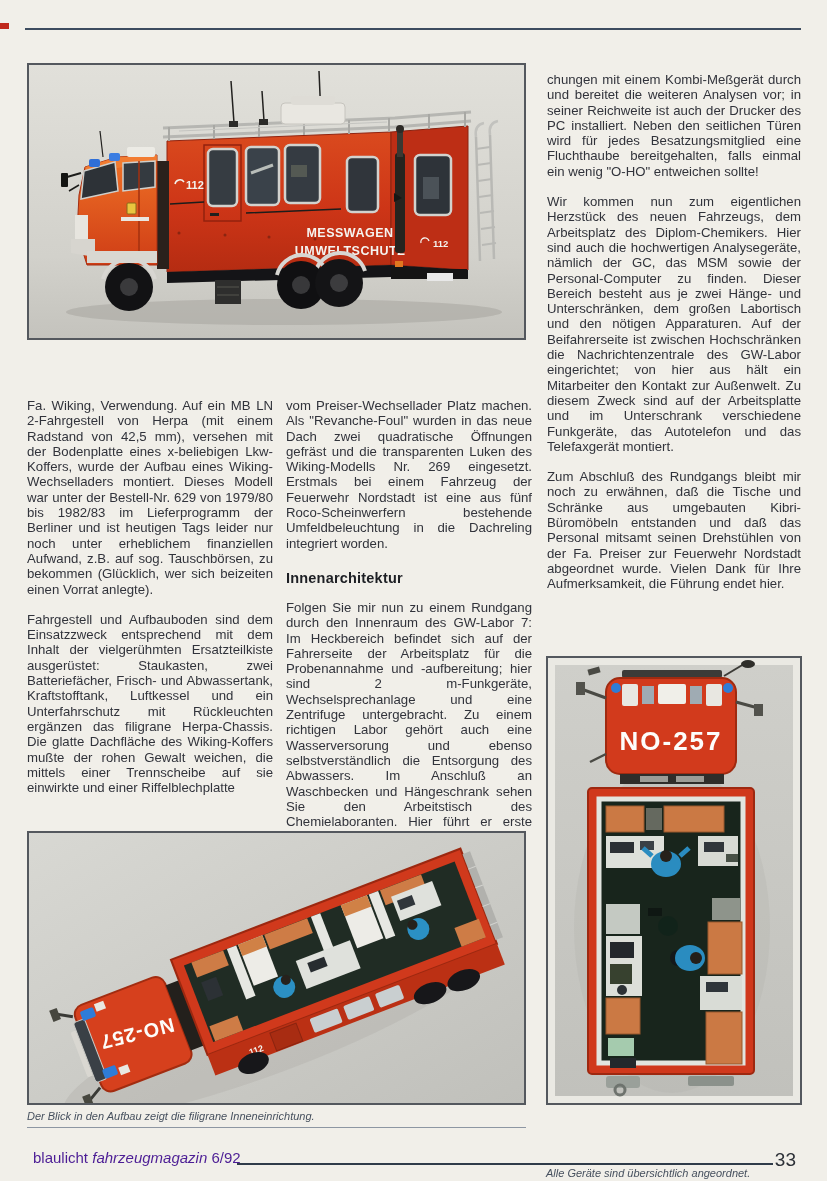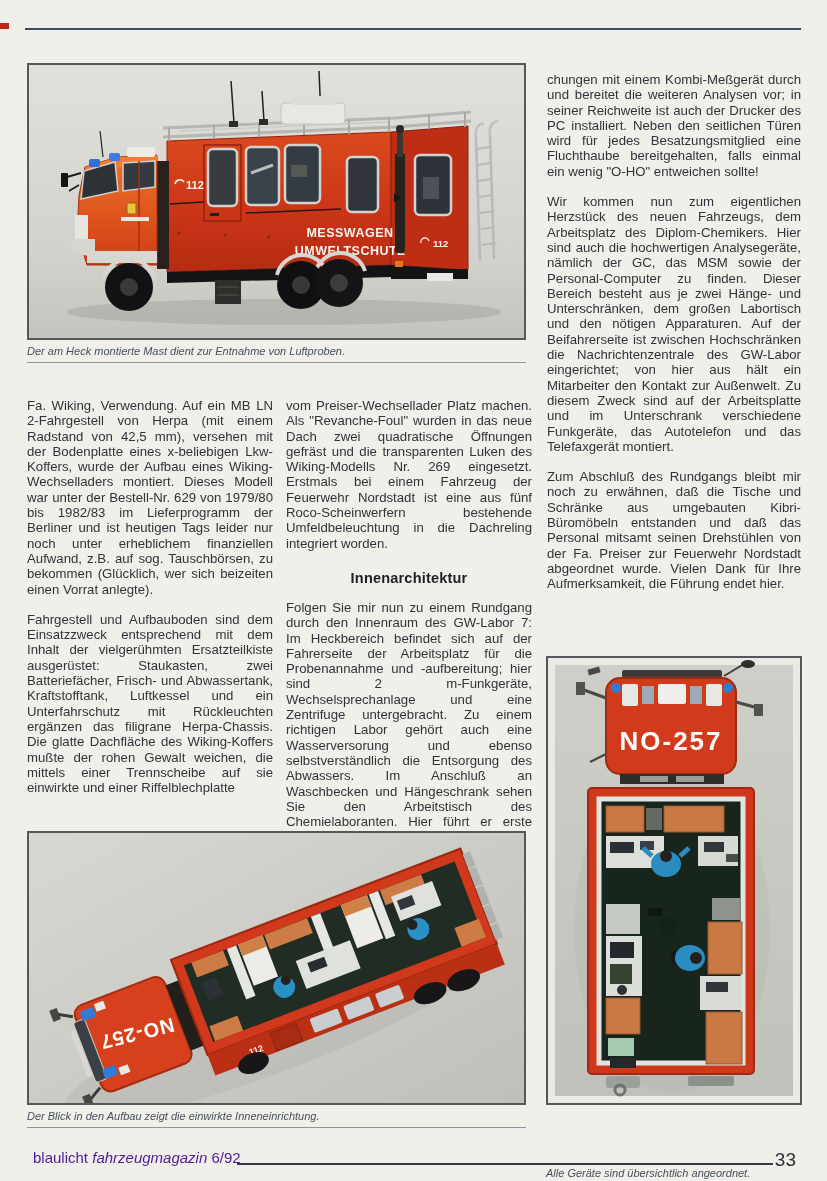--- a/index.html
+++ b/index.html
@@ -20,21 +20,21 @@
     border-bottom:1px solid #8d96a2;padding-bottom:4px;
   }
   #caption-top{left:27px;top:345px;width:499px;}
   #caption-bl{left:27px;top:1110px;width:499px;}
   #caption-right{left:546px;top:1167px;width:256px;}
   .col{position:absolute;font-size:13.2px;line-height:15.3px;text-align:justify;margin-top:24px;}
   #col1{left:27px;top:374px;width:246px;}
   #col2{left:286px;top:374px;width:246px;}
   #col3{left:547px;top:48px;width:254px;}
   .col p{margin:0 0 15px 0;}
-  .col h3{font-size:14.5px;line-height:16px;margin:19px 0 14px 0;color:#1d1f24;text-align:center;letter-spacing:0.2px;}
+  .col h3{font-size:14.5px;line-height:16px;margin:19px 0 14px 0;color:#1d1f24;text-align:left;letter-spacing:0.2px;}
   .footer-text{position:absolute;left:33px;top:1149px;font-size:15px;color:#4c1d95;}
   .footer-text .ital{font-style:italic;}
   .footer-line{position:absolute;left:237px;top:1163px;width:536px;height:2px;background:#2f3b49;}
   .page-num{position:absolute;right:31px;top:1149px;font-size:19px;color:#2c3037;}
   svg text{font-family:"Liberation Sans",sans-serif;}
 </style>
 </head>
 <body>
 
 <div class="page">
@@ -144,21 +144,20 @@
       <rect x="98" y="138" width="9" height="11" rx="1" fill="#e9c53e" stroke="#8a6a1a"></rect>
       <rect x="92" y="152" width="28" height="4" fill="#e9e7e1"></rect>
       <rect x="46" y="150" width="13" height="24" fill="#e7e5df"></rect>
       <polygon points="42,174 66,174 66,192 42,188" fill="#d7d5cf"></polygon>
       <rect x="58" y="186" width="70" height="12" fill="#d9d7d1"></rect>
       <path d="M74,214 a27,27 0 0 1 52,0" fill="none" stroke="#d8d6d2" stroke-width="4"></path>
       <circle cx="100" cy="222" r="24" fill="#121214"></circle>
         <circle cx="100" cy="222" r="9" fill="#3a3a3c"></circle>
     </svg>
   </figure>
-  <figcaption class="caption" id="caption-top">Der am Heck montierte Mast dient zur Entnahme von Luftproben.</figcaption>
 
   <div class="col" id="col1">
     <p>Fa. Wiking, Verwendung. Auf ein MB LN 2-Fahrgestell von Herpa (mit einem Radstand von 42,5 mm), versehen mit der Bodenplatte eines x-beliebigen Lkw-Koffers, wurde der Aufbau eines Wiking-Wechselladers montiert. Dieses Modell war unter der Bestell-Nr. 629 von 1979/80 bis 1982/83 im Lieferprogramm der Berliner und ist heutigen Tags leider nur noch unter erheblichem finanziellen Aufwand, z.B. auf sog. Tauschbörsen, zu bekommen (Glücklich, wer sich beizeiten einen Vorrat anlegte).</p>
     <p>Fahrgestell und Aufbauboden sind dem Einsatzzweck entsprechend mit dem Inhalt der vielgerühmten Ersatzteilkiste ausgerüstet: Staukasten, zwei Batteriefächer, Frisch- und Abwassertank, Kraftstofftank, Luftkessel und ein Unterfahrschutz mit Rückleuchten ergänzen das filigrane Herpa-Chassis. Die glatte Dachfläche des Wiking-Koffers mußte der rohen Gewalt weichen, die mittels einer Trennscheibe auf sie einwirkte und einer Riffelblechplatte</p>
   </div>
 
   <div class="col" id="col2">
     <p>vom Preiser-Wechsellader Platz machen. Als "Revanche-Foul" wurden in das neue Dach zwei quadratische Öffnungen gefräst und die transparenten Luken des Wiking-Modells Nr. 269 eingesetzt. Erstmals bei einem Fahrzeug der Feuerwehr Nordstadt ist eine aus fünf Roco-Scheinwerfern bestehende Umfeldbeleuchtung in die Dachreling integriert worden.</p>
     <h3>Innenarchitektur</h3>
     <p>Folgen Sie mir nun zu einem Rundgang durch den Innenraum des GW-Labor 7: Im Heckbereich befindet sich auf der Fahrerseite der Arbeitsplatz für die Probenannahme und -aufbereitung; hier sind 2 m-Funkgeräte, Wechselsprechanlage und eine Zentrifuge untergebracht. Zu einem richtigen Labor gehört auch eine Wasserversorung und ebenso selbstverständlich die Entsorgung des Abwassers. Im Anschluß an Waschbecken und Hängeschrank sehen Sie den Arbeitstisch des Chemielaboranten. Hier führt er erste Untersu-</p>
@@ -226,21 +225,21 @@
           <rect x="288" y="103" width="26" height="15" rx="2" fill="#c9cfd0"></rect>
         <text x="150" y="116" font-size="9" font-weight="bold" fill="#f2f1ec">112</text>
         <rect x="420" y="4" width="8" height="92" fill="#b1b1ad"></rect>
           <path d="M420,20 h8 M420,40 h8 M420,60 h8 M420,80 h8" stroke="#d2d2ce"></path>
         <ellipse cx="150" cy="124" rx="16" ry="10" fill="#17171a"></ellipse>
           <ellipse cx="340" cy="122" rx="17" ry="10" fill="#17171a"></ellipse>
           <ellipse cx="376" cy="122" rx="17" ry="10" fill="#17171a"></ellipse>
       </g>
     </svg>
   </figure>
-  <figcaption class="caption" id="caption-bl">Der Blick in den Aufbau zeigt die einwirkte Inneneinrichtung.</figcaption>
+  <figcaption class="caption" id="caption-bl">Der Blick in den Aufbau zeigt die filigrane Inneneinrichtung.</figcaption>
 
   <figure class="photo" id="photo-right">
     <svg viewBox="0 0 252 445" preserveAspectRatio="none">
       <defs>
         <linearGradient id="g3" x1="0" y1="0" x2="0" y2="1">
           <stop offset="0" stop-color="#cfcfca"></stop>
             <stop offset="1" stop-color="#c1c1bc"></stop>
         </linearGradient>
       </defs>
       <rect width="252" height="445" fill="#eae9e3"></rect>

